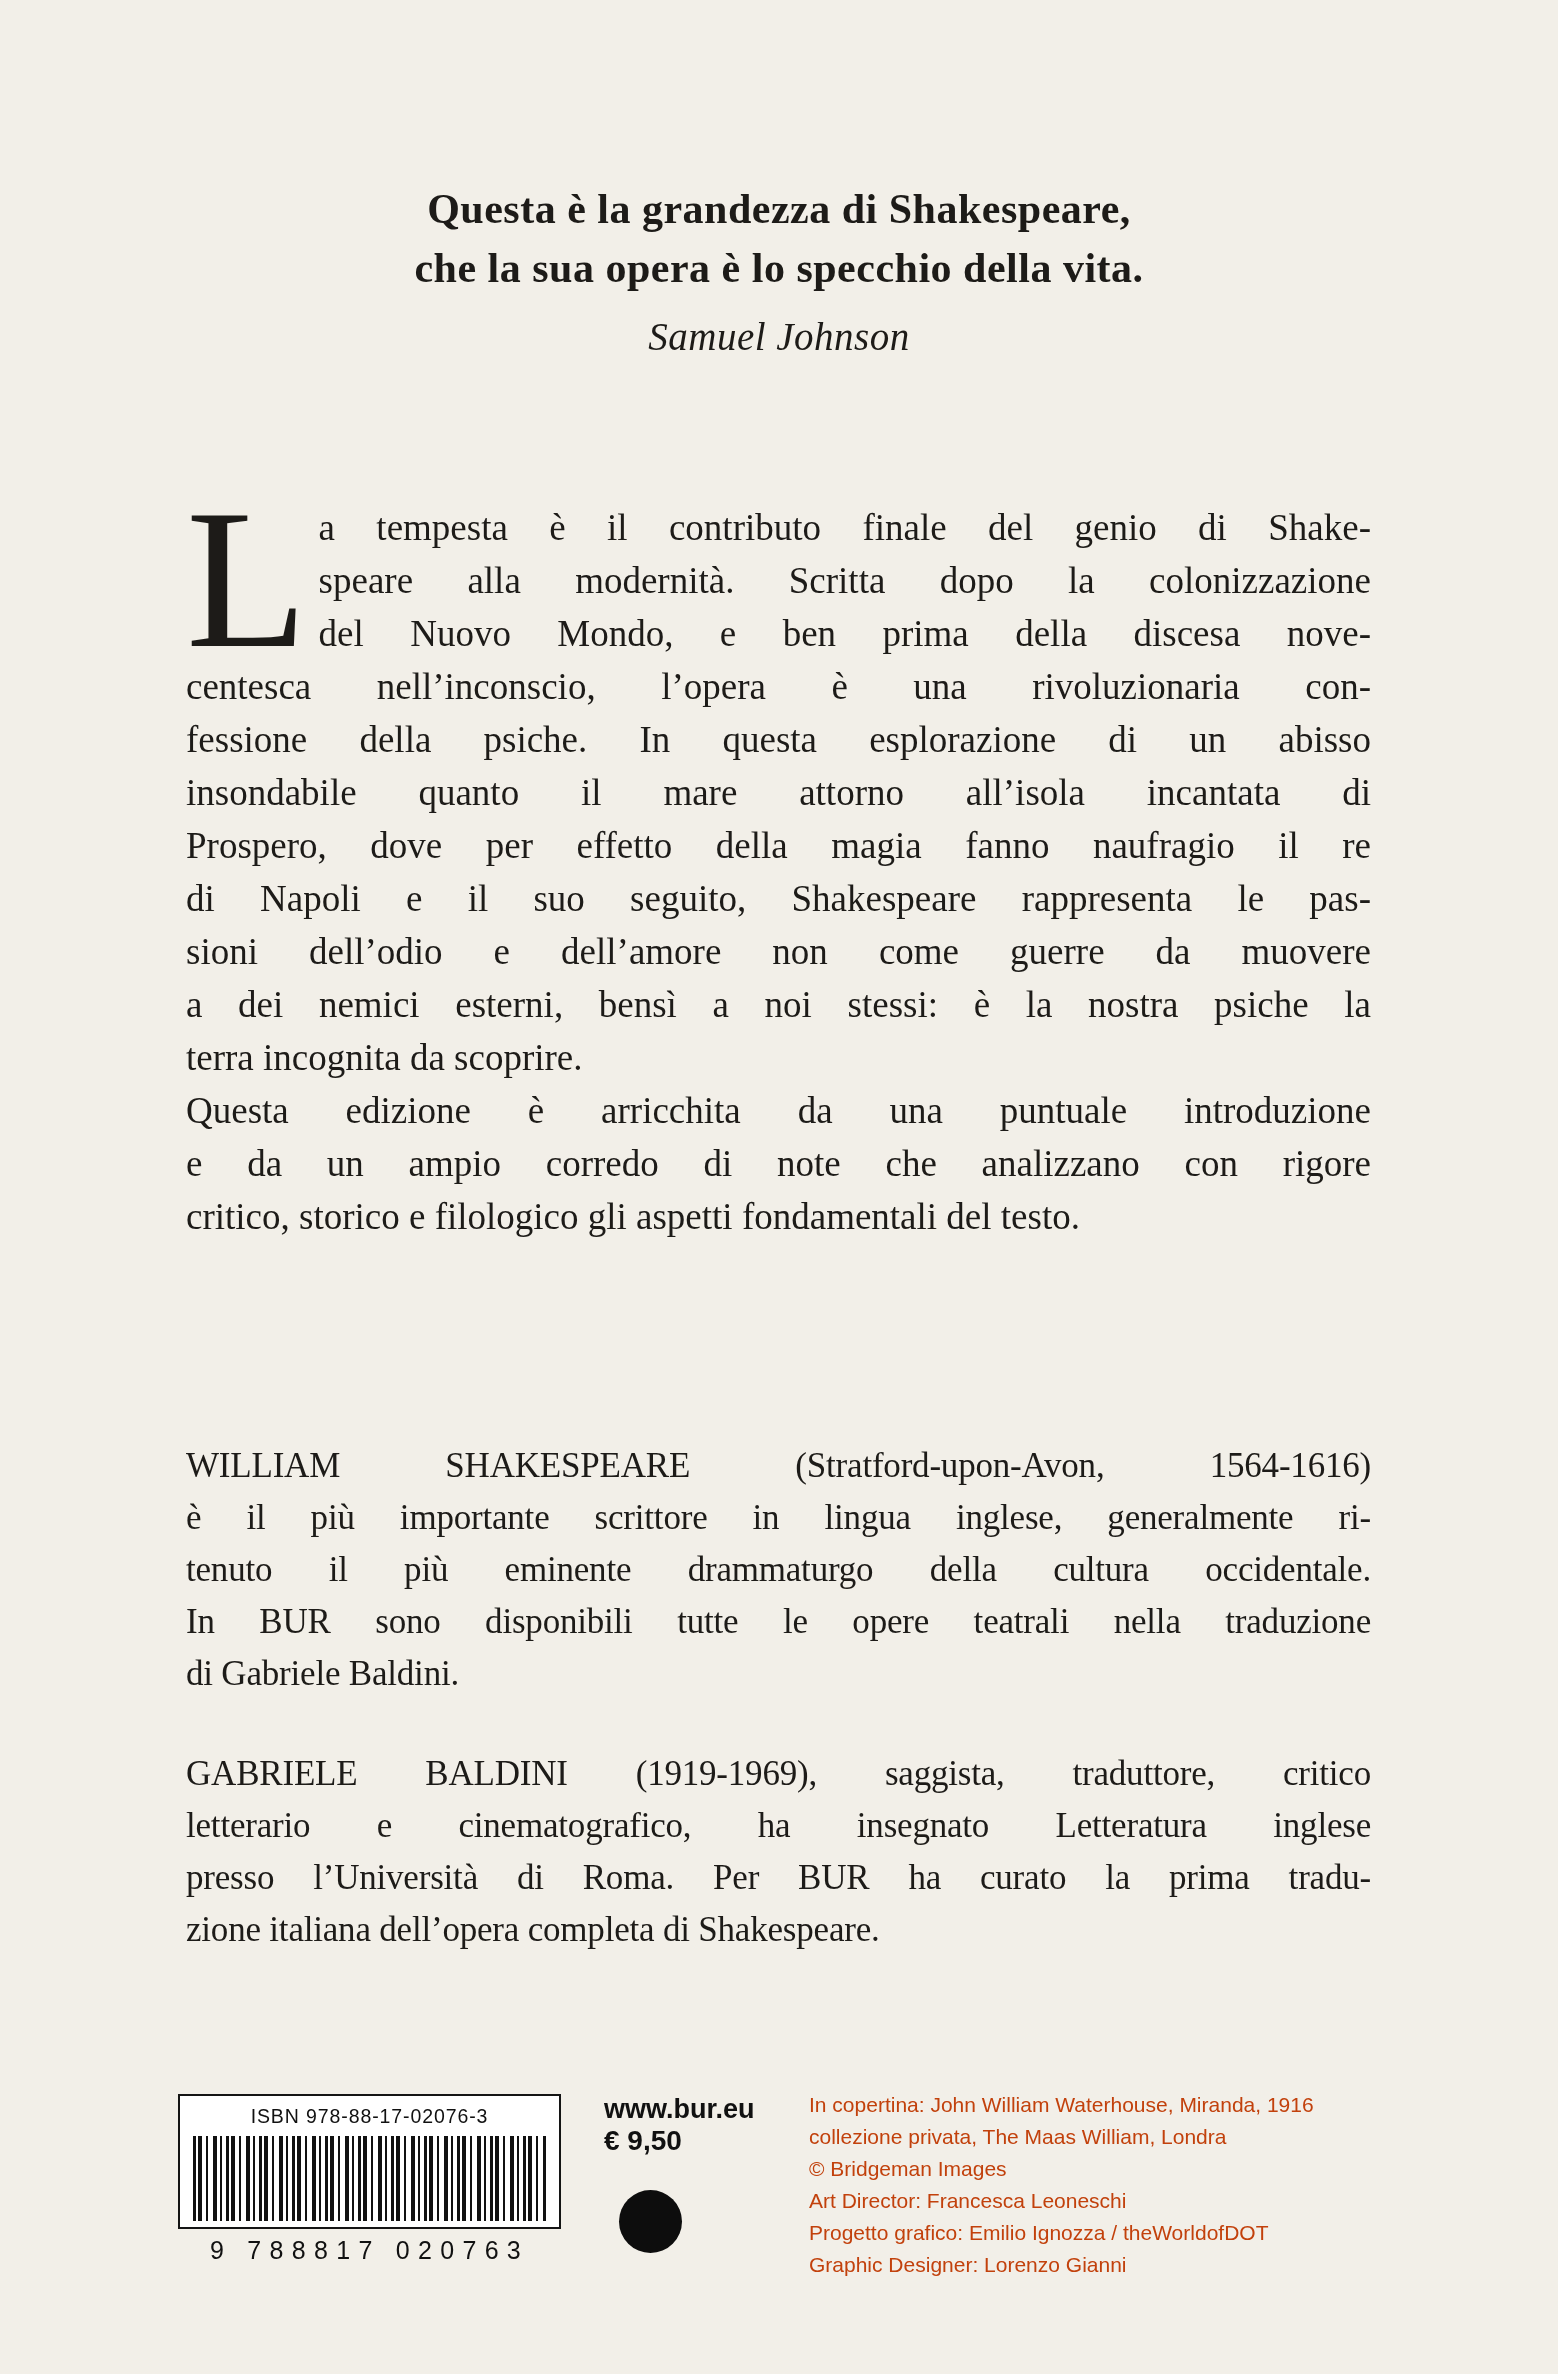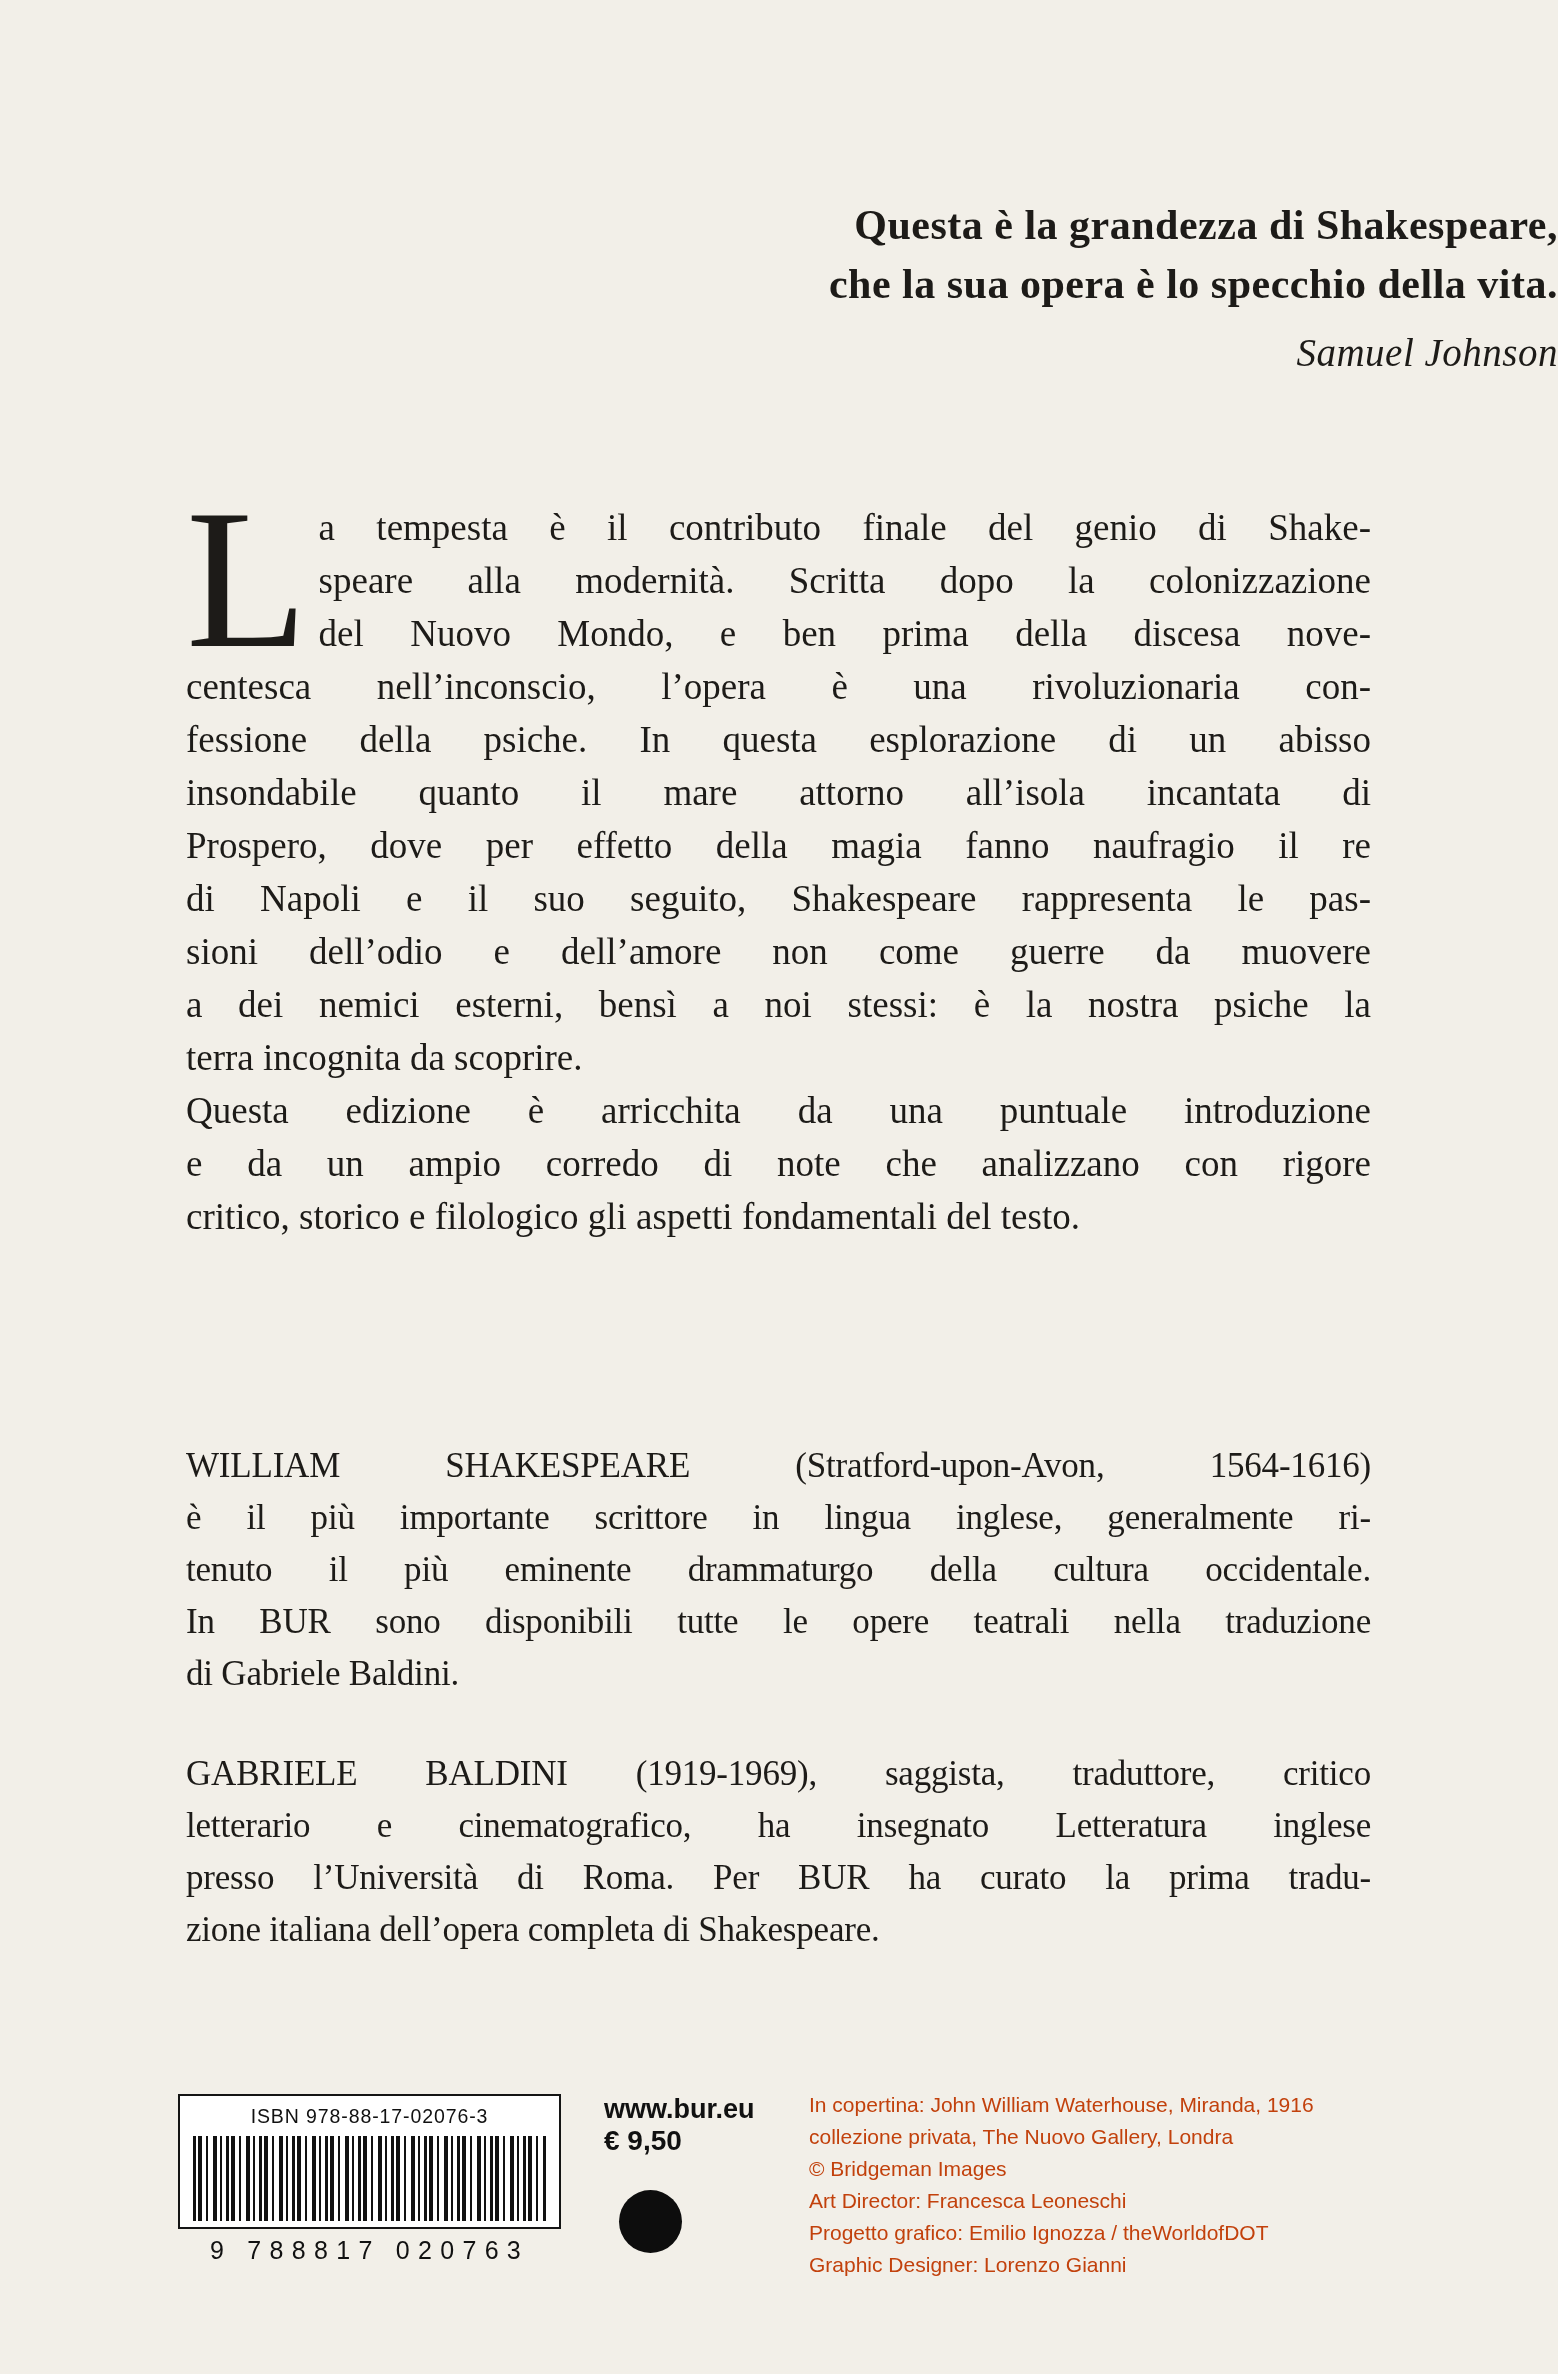--- a/index.html
+++ b/index.html
@@ -7,24 +7,23 @@
     width:1558px;height:2375px;
     background:#f2efe8;
     position:relative;
     font-family:"Liberation Serif",serif;
     color:#1d1b18;
     overflow:hidden;
   }
   
   .quote{
     position:absolute;top:180px;left:0;width:100%;
-    text-align:right;font-weight:bold;
+    text-align:center;font-weight:bold;
     font-size:42px;line-height:59px;
     letter-spacing:0.5px;
-    margin-top:16px;
   }
   .attribution{
     font-weight:normal;font-style:italic;
     font-size:39px;margin-top:9.3px;letter-spacing:0.5px;
   }
   
   .blurb{
     position:absolute;left:186px;top:501px;width:1185px;
     font-size:37px;line-height:53px;
   }
@@ -141,19 +140,19 @@
 </div>
 
 <div class="buy">
   <div class="site">www.bur.eu</div>
   <div class="price">€ 9,50</div>
   <div class="dot"></div>
 </div>
 
 <div class="credits">
     <div class="tline">In copertina: John William Waterhouse, Miranda, 1916</div>
-    <div class="tline">collezione privata, The Nuovo Gallery, Londra</div>
+    <div class="tline">collezione privata, The Maas William, Londra</div>
     <div class="tline">© Bridgeman Images</div>
     <div class="tline">Art Director: Francesca Leoneschi</div>
     <div class="tline">Progetto grafico: Emilio Ignozza / theWorldofDOT</div>
     <div class="tline last">Graphic Designer: Lorenzo Gianni</div>
   </div>
 
 
 </body></html>

